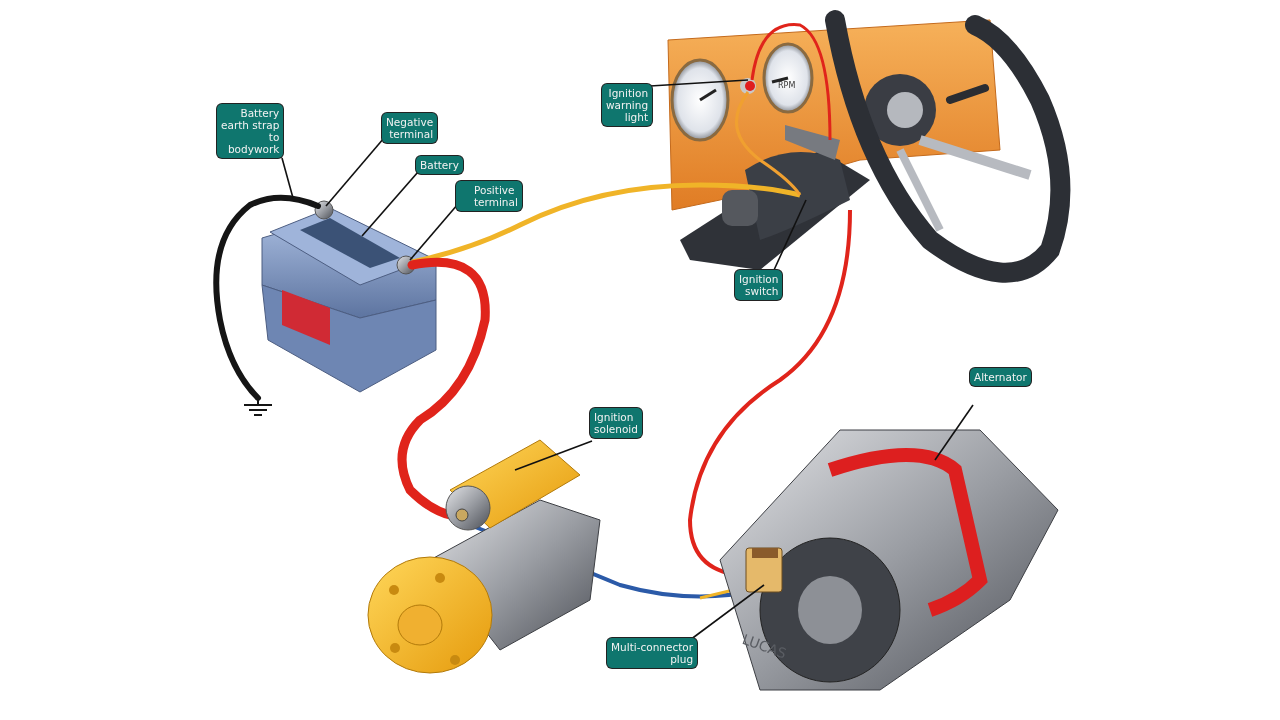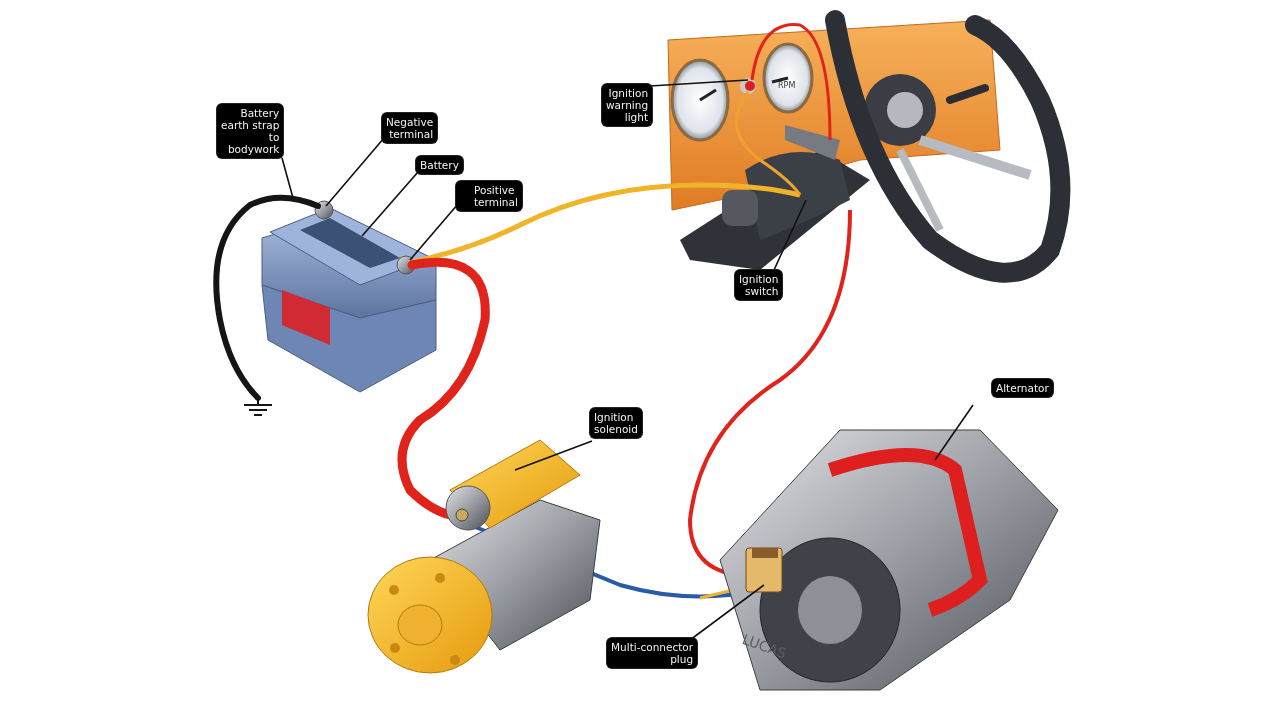--- a/index.html
+++ b/index.html
@@ -1,19 +1,19 @@
 <!DOCTYPE html>
 <html><head>
 <meta charset="utf-8">
 <style>
   html, body { margin:0; padding:0; background:#ffffff; }
   body { width:1280px; height:720px; position:relative; overflow:hidden; font-family:"DejaVu Sans", sans-serif; }
   #art { position:absolute; left:0; top:0; width:1280px; height:720px; }
   .label {
-    position:absolute; background:#000000; color:#f2f2f2; border-radius:5px;
+    position:absolute; background:#0f766e; color:#f2f2f2; border-radius:5px;
     font-size:10.5px; line-height:12px; padding:3px 4px; white-space:pre-line;
     font-family:"DejaVu Sans", sans-serif; box-shadow:0 0 0 1px #222;
   }
   .r { text-align:right; }
   .l { text-align:left; }
 </style>
 </head>
 <body>
 
 <svg id="art" viewBox="0 0 1280 720" xmlns="http://www.w3.org/2000/svg">
@@ -141,15 +141,15 @@
 <div class="label l" style="left:416px;top:156px;">Battery</div>
 <div class="label l" style="left:456px;top:181px;padding-left:18px;">Positive
 terminal</div>
 <div class="label r" style="left:602px;top:84px;">Ignition
 warning
 light</div>
 <div class="label r" style="left:735px;top:270px;">Ignition
 switch</div>
 <div class="label l" style="left:590px;top:408px;">Ignition
 solenoid</div>
-<div class="label l" style="left:970px;top:379px;margin-left:22px;">Alternator</div>
+<div class="label l" style="left:970px;top:368px;">Alternator</div>
 <div class="label r" style="left:607px;top:638px;">Multi-connector
 plug</div>
 
 </body></html>

